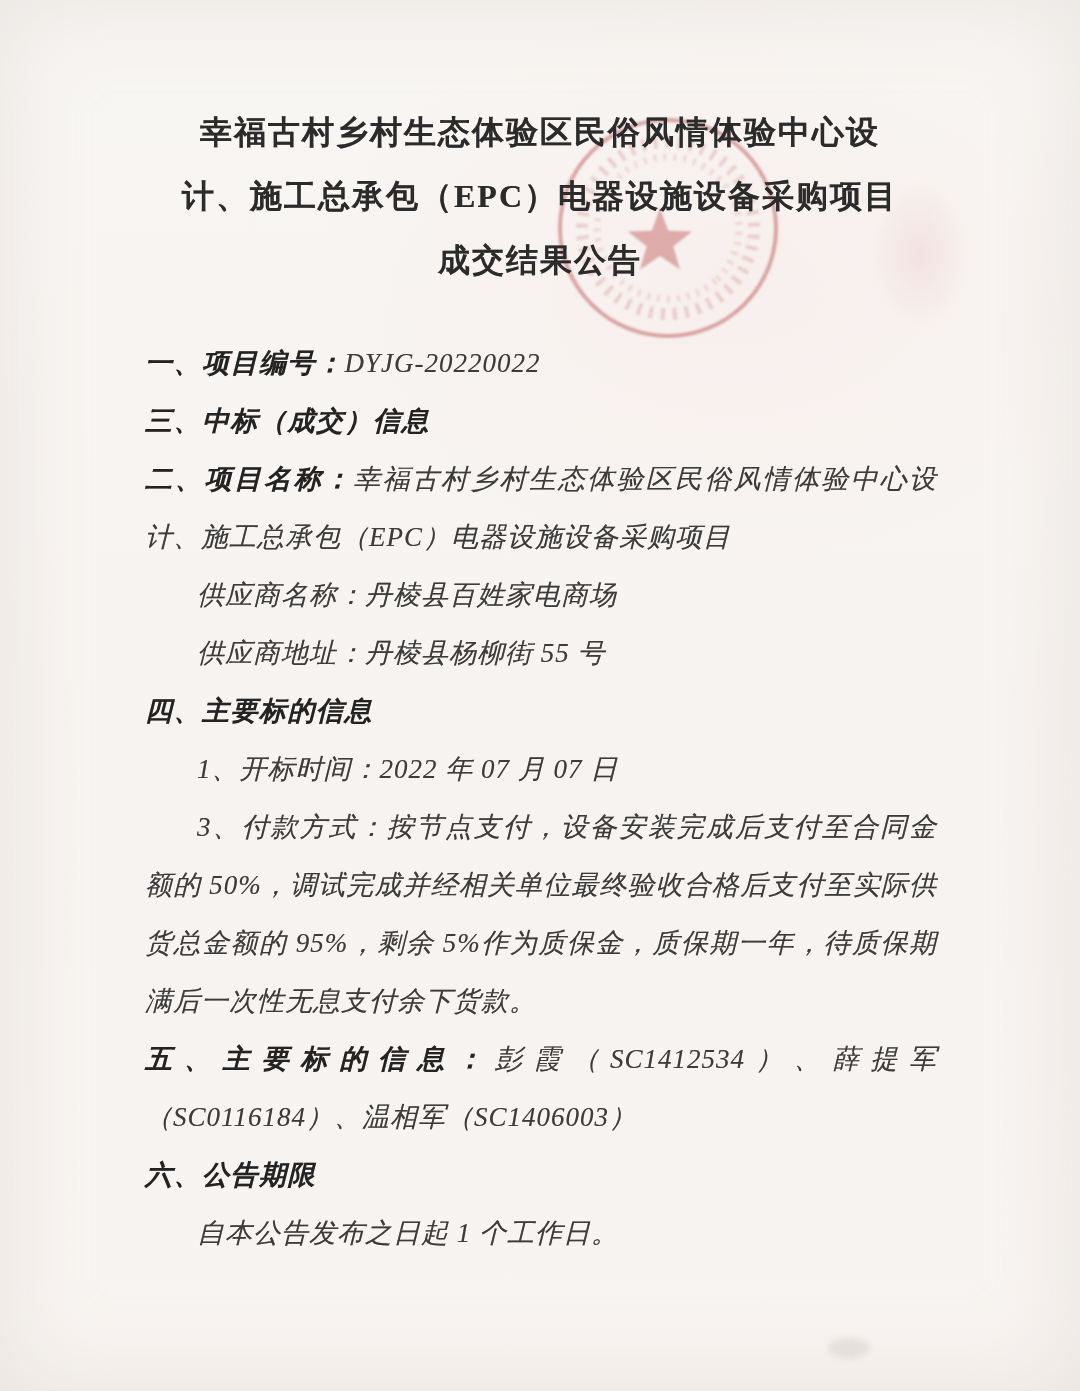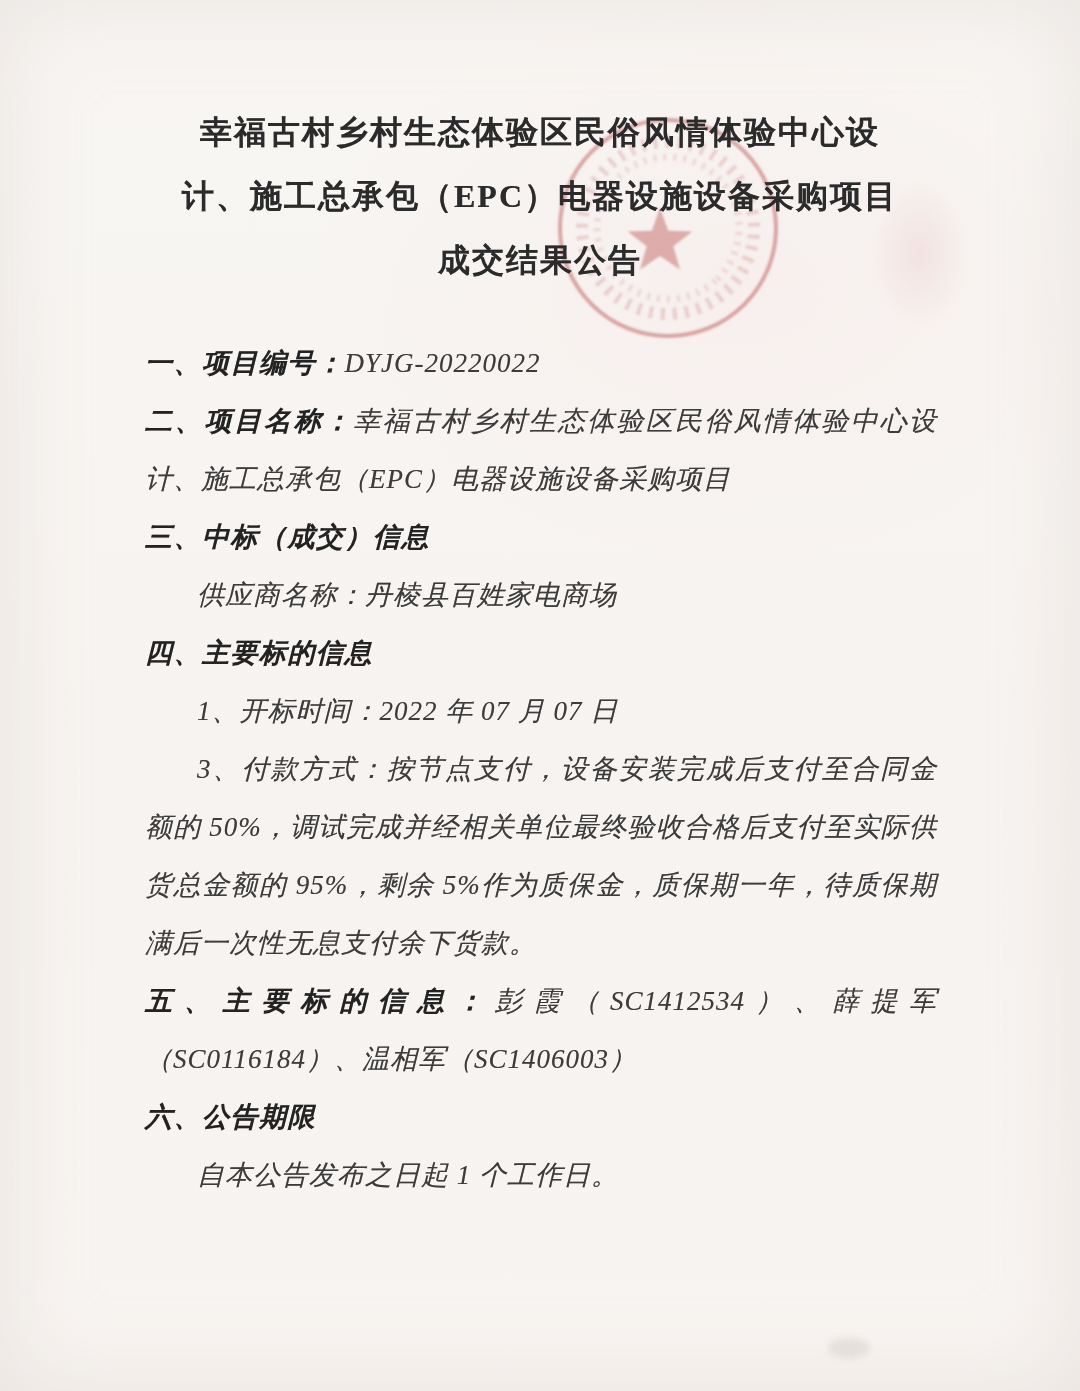--- a/index.html
+++ b/index.html
@@ -110,27 +110,30 @@
   </svg>
 
   <div class="smudge-pink"></div>
   <div class="smudge-gray"></div>
 
   <div class="doc-body">
     <p>
       <b class="lbl">一、项目编号：</b><span>DYJG-20220022</span>
     </p>
     <p>
-      <b class="lbl">二、项目名称：</b><span>幸福古村乡村生态体验区民俗风情体验中心设计、施工总承包（EPC）电器设施设备采购项目</span>
+      <b class="lbl">三、中标（成交）信息</b><span></span>
     </p>
     <p>
-      <b class="lbl">三、中标（成交）信息</b><span></span>
+      <b class="lbl">二、项目名称：</b><span>幸福古村乡村生态体验区民俗风情体验中心设计、施工总承包（EPC）电器设施设备采购项目</span>
     </p>
     <p class="ind1">
       <span>供应商名称：丹棱县百姓家电商场</span>
+    </p>
+    <p class="ind1">
+      <span>供应商地址：丹棱县杨柳街 55 号</span>
     </p>
     <p>
       <b class="lbl">四、主要标的信息</b><span></span>
     </p>
     <p class="ind1">
       <span>1、开标时间：2022 年 07 月 07 日</span>
     </p>
     <p class="tind">
       <span>3、付款方式：按节点支付，设备安装完成后支付至合同金额的 50%，调试完成并经相关单位最终验收合格后支付至实际供货总金额的 95%，剩余 5%作为质保金，质保期一年，待质保期满后一次性无息支付余下货款。</span>
     </p>

